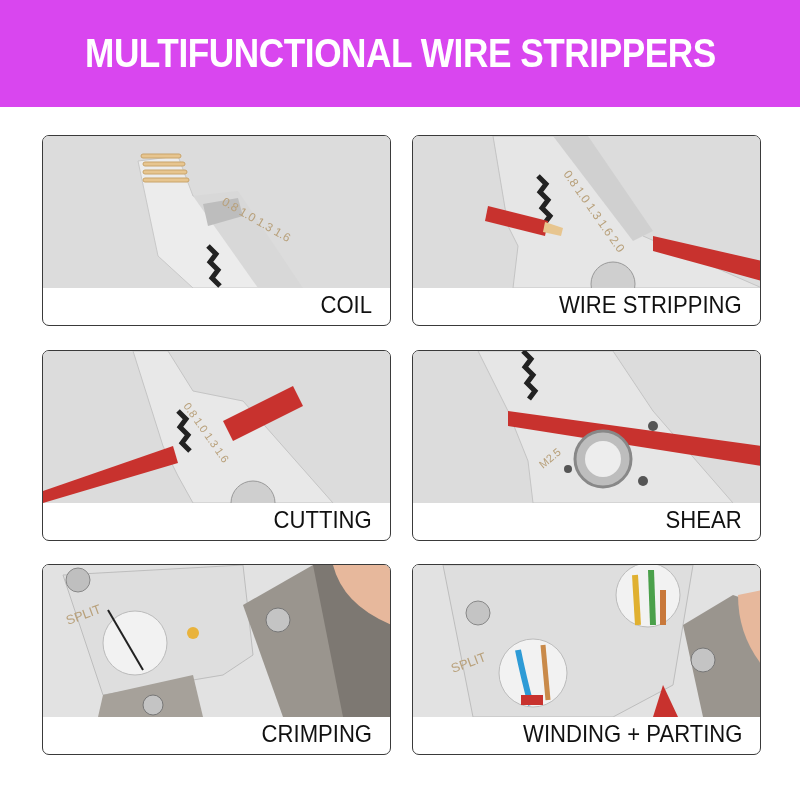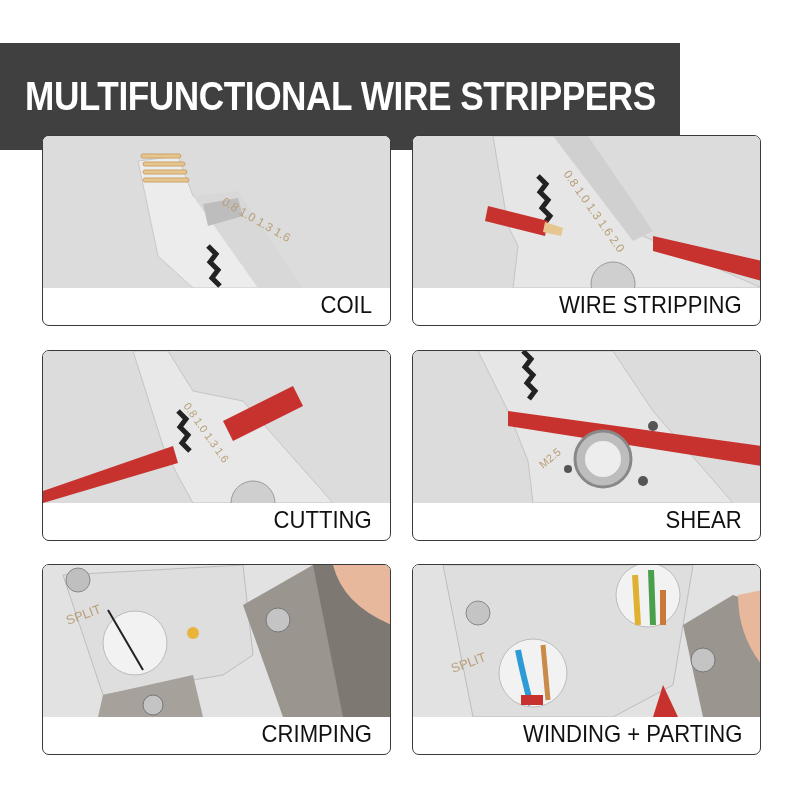--- a/index.html
+++ b/index.html
@@ -1,17 +1,17 @@
 <!DOCTYPE html>
 <html><head>
 <meta charset="utf-8">
 <style>
   * { box-sizing: border-box; margin: 0; padding: 0; }
   body { width: 800px; height: 800px; background: #ffffff; position: relative; overflow: hidden; font-family: "Liberation Sans", sans-serif; }
-  .banner { position: absolute; left: 0; top: 0; width: 680px; height: 107px; background: #404040; display: flex; align-items: center; justify-content: center; margin-top: 43px; }
+  .banner { position: absolute; left: 0; top: 0; width: 800px; height: 107px; background: #d946ef; display: flex; align-items: center; justify-content: center; }
   .banner h1 { color: #ffffff; font-family: "Liberation Sans", sans-serif; font-weight: bold; font-size: 40px; letter-spacing: -0.5px; transform: scaleX(0.88); white-space: nowrap; }
   .panel { position: absolute; width: 349px; height: 191px; border: 1.5px solid #3a3a3a; border-radius: 7px; overflow: hidden; background: #ffffff; }
   .panel .photo { position: absolute; left: 0; top: 0; width: 100%; height: 152px; background: #dcdcdc; overflow: hidden; }
   .panel .label { position: absolute; right: 18px; bottom: 6px; font-size: 24px; color: #111; font-family: "Liberation Sans", sans-serif; transform-origin: right center; transform: scaleX(0.92); white-space: nowrap; }
   .photo svg { position: absolute; left: 0; top: 0; }
 </style>
 </head>
 <body>
 
 <div class="banner">

